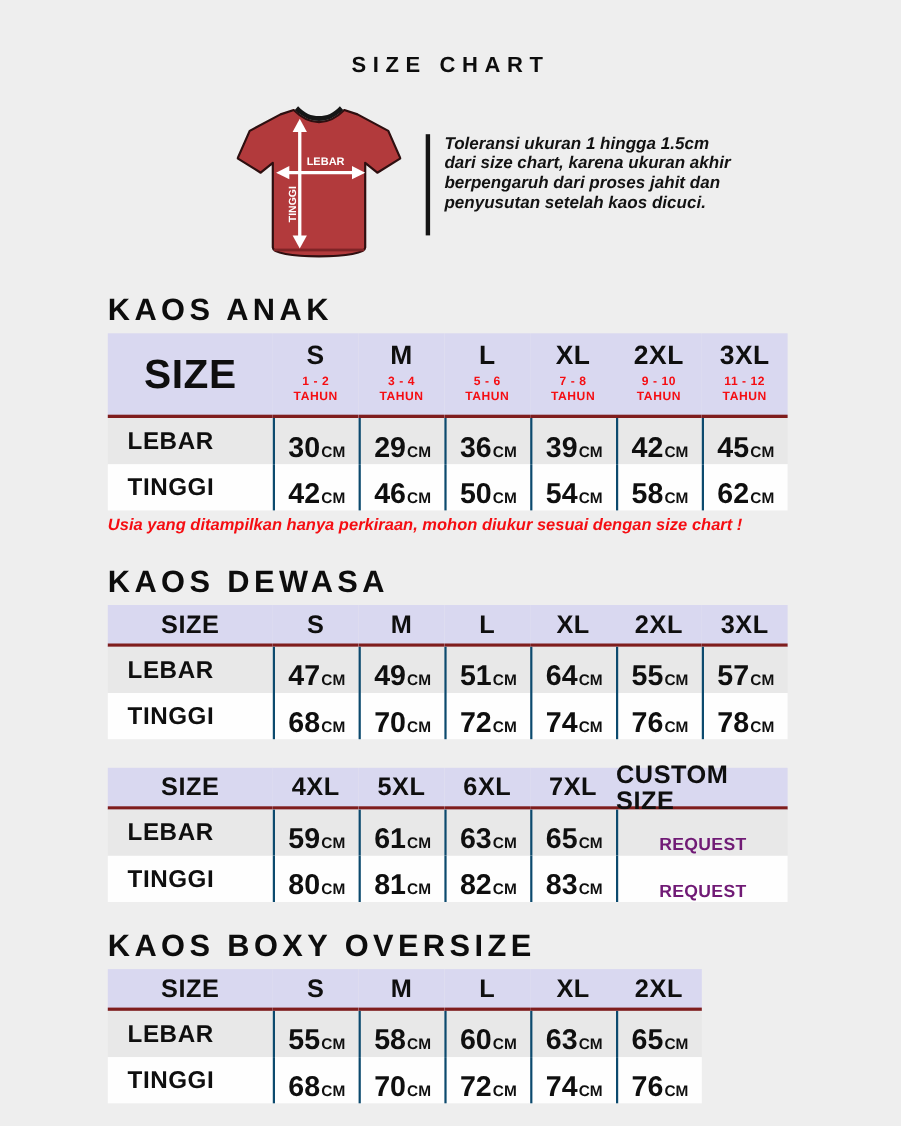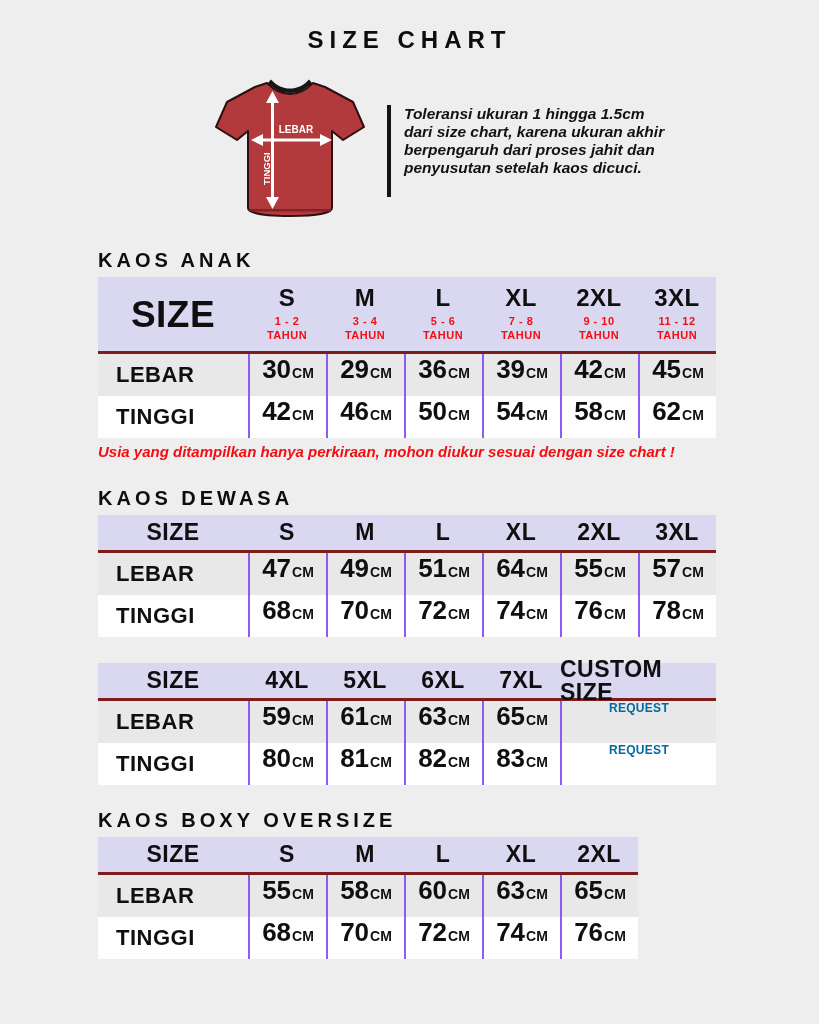--- a/index.html
+++ b/index.html
@@ -4,23 +4,23 @@
 <style>
   * { margin:0; padding:0; box-sizing:border-box; }
   html,body { width:819px; height:1024px; }
   body {
     background:#eeeeee;
     font-family:"Liberation Sans", sans-serif;
     color:#0f0f0f;
     overflow:hidden;
   }
   .page-title {
-    padding-top:26px;
+    padding-top:48px;
     text-align:center;
-    font-size:24px;
+    font-size:20px;
     font-weight:bold;
     letter-spacing:6px;
     color:#0d0d0d;
   }
   
   .diagram-row {
     display:flex;
     align-items:flex-start;
     margin:24px 0 0 215px;
     height:142px;
@@ -40,21 +40,21 @@
     font-style:italic;
     line-height:1.17;
     color:#121212;
   }
   
   .section { margin-left:98px; }
   .section-anak   { margin-top:29px; }
   .section-dewasa { margin-top:27px; }
   .section-boxy   { margin-top:24px; }
   .section-heading {
-    font-size:20px;
+    font-size:28px;
     font-weight:bold;
     letter-spacing:4px;
     color:#0d0d0d;
   }
   
   .size-table {
     display:grid;
     margin-top:5px;
     font-weight:bold;
   }
@@ -82,32 +82,32 @@
   .row-label {
     display:flex;
     align-items:center;
     height:42px;
     padding-left:18px;
     font-size:22px;
     letter-spacing:0.5px;
   }
   .cell {
     display:flex;
-    align-items:flex-start;
+    align-items:flex-end;
     justify-content:center;
     height:42px;
-    border-left:2px solid #8b5cf6;
+    border-left:2px solid #0c4a6e;
   }
   .r0 { background:#e8e8e8; }
   .r1 { background:#fefefe; }
   .value { font-size:26px; }
   .unit  { font-size:14px; margin-left:1px; }
   .request {
-    color:#0369a1;
-    font-size:12px;
+    color:#701a75;
+    font-size:16px;
     letter-spacing:0.3px;
   }
   .age-note {
     margin-top:5px;
     font-size:15px;
     font-weight:bold;
     font-style:italic;
     color:#f50d12;
   }
 </style>

